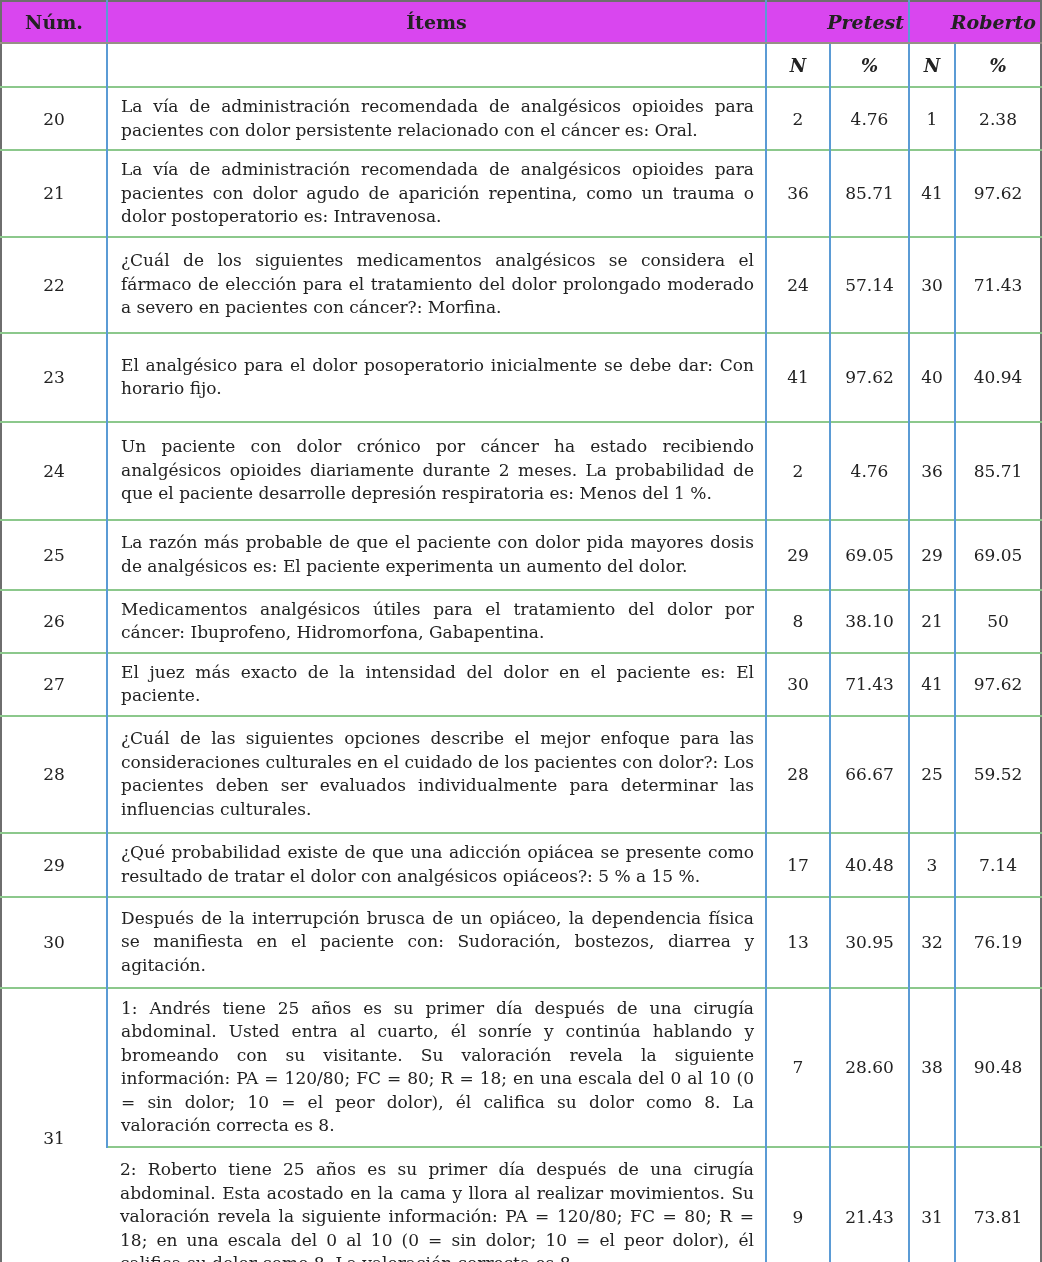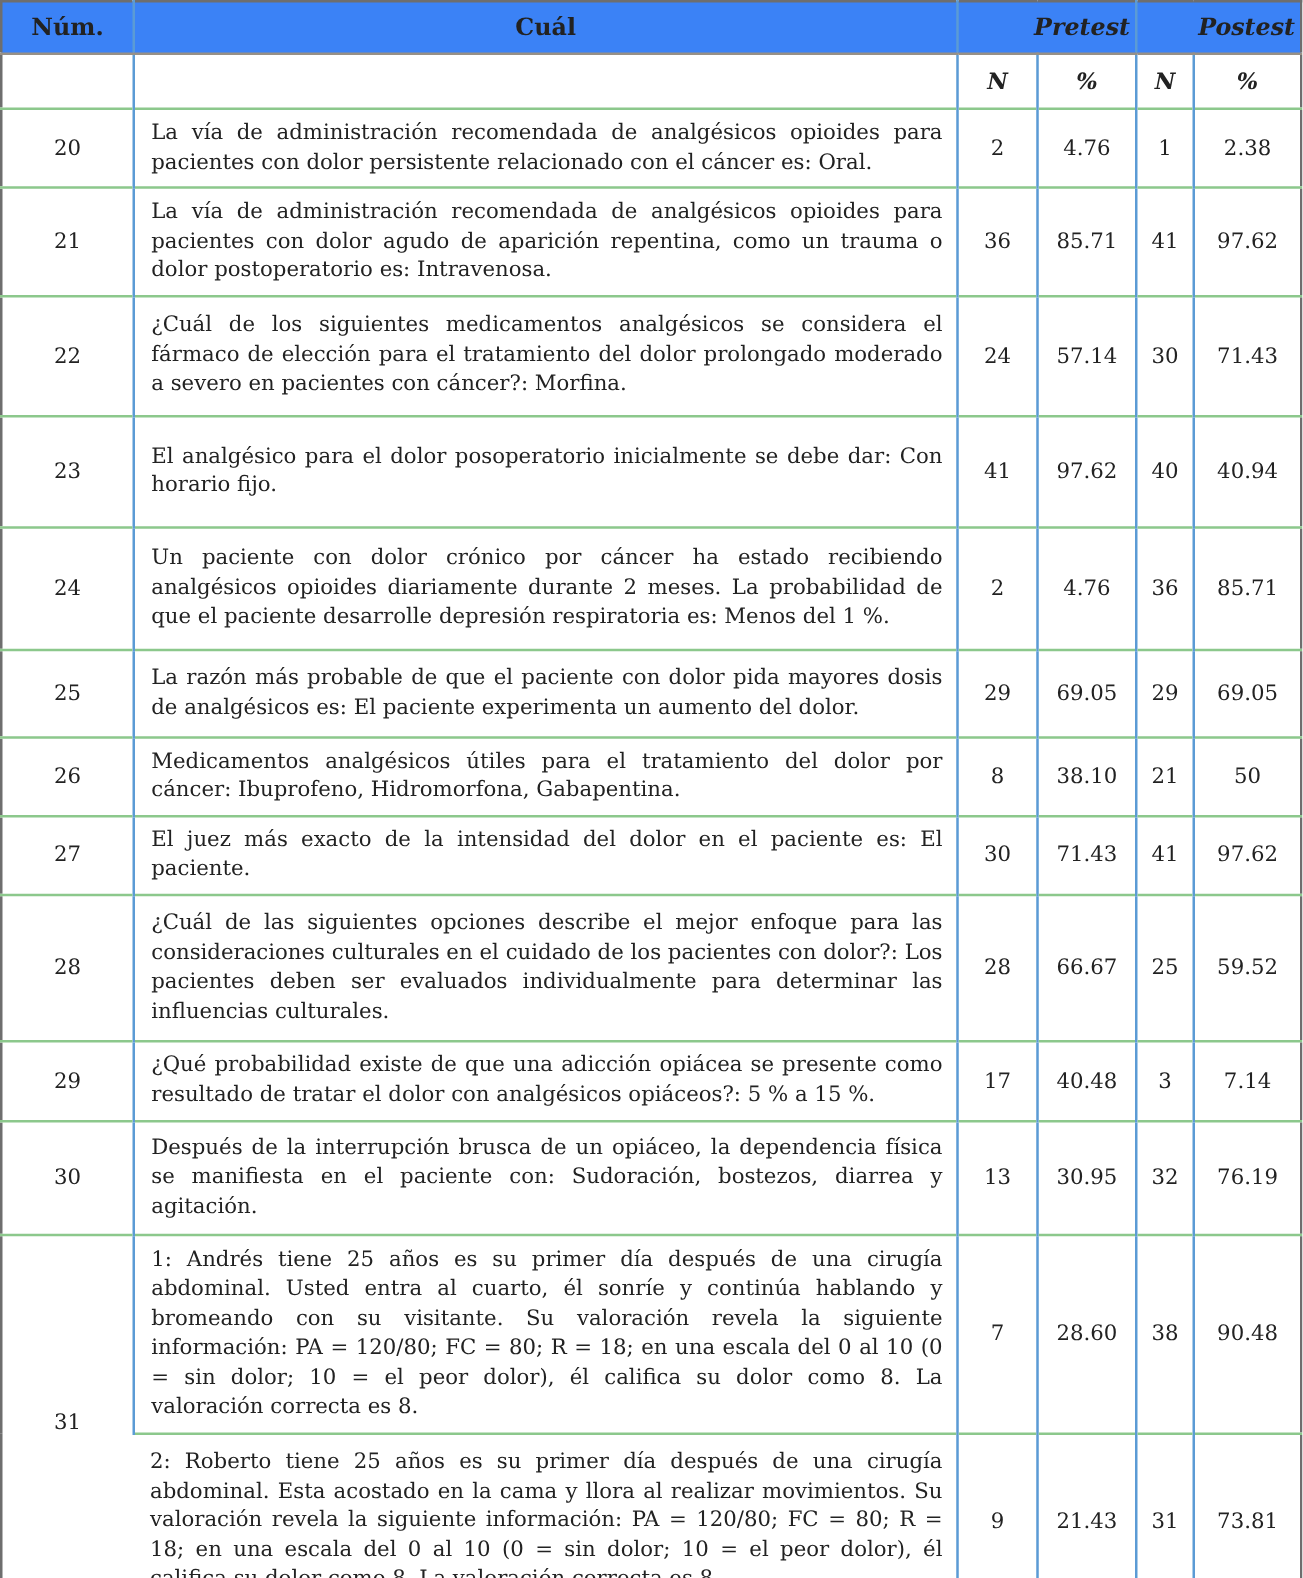--- a/index.html
+++ b/index.html
@@ -26,21 +26,21 @@
   col.c-qn   { width: 46px; }
   col.c-qp   { width: 86px; }
 
   
   td + td, th + th, td + th, th + td {
     border-left: 2px solid #5b9bd5;
   }
 
   
   tr.head1 th {
-    background: #3b82f6;
+    background: #d946ef;
     border-bottom: 2px solid #979087;
     font-size: 19px;
     font-weight: bold;
     height: 36px;
     padding: 2px 4px;
     text-align: center;
     vertical-align: middle;
   }
   tr.head1 th.group {
     font-style: italic;
@@ -86,23 +86,23 @@
     <col class="c-num">
         <col class="c-item">
         <col class="c-pn">
         <col class="c-pp">
         <col class="c-qn">
         <col class="c-qp">
   </colgroup>
   <thead>
     <tr class="head1">
       <th>Núm.</th>
-      <th>Cuál</th>
+      <th>Ítems</th>
       <th class="group" colspan="2">Pretest</th>
-      <th class="group" colspan="2">Postest</th>
+      <th class="group" colspan="2">Roberto</th>
     </tr>
     <tr class="head2">
       <td></td>
       <td></td>
       <td>N</td>
       <td>%</td>
       <td>N</td>
       <td>%</td>
     </tr>
   </thead>

